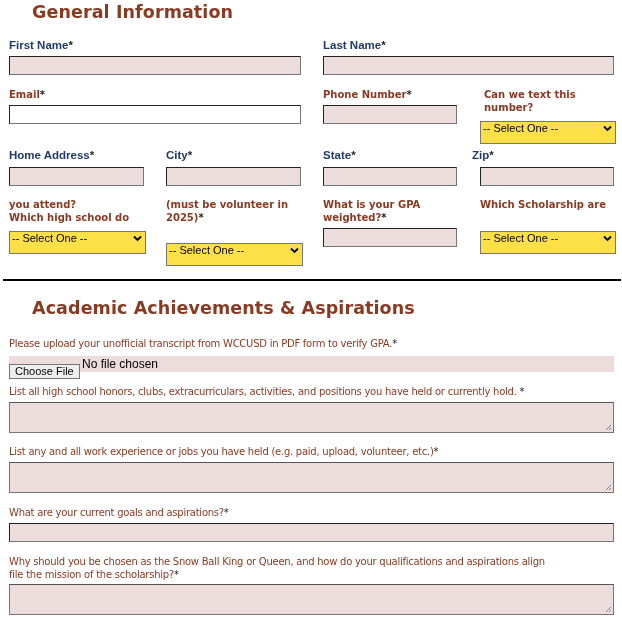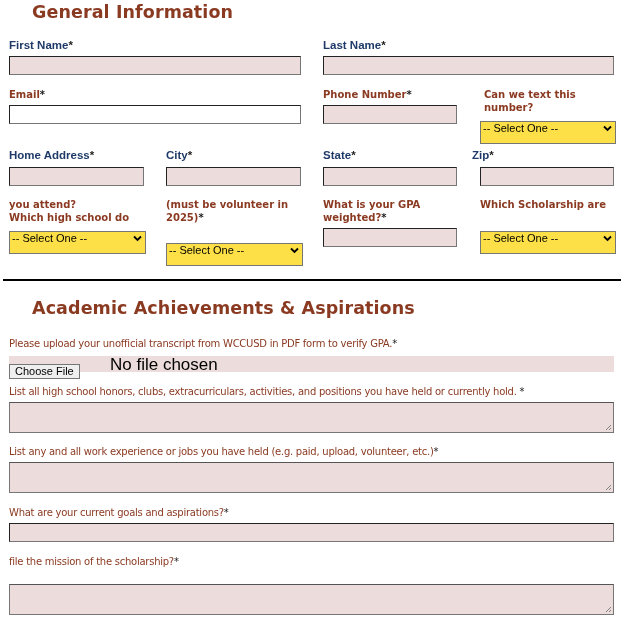--- a/index.html
+++ b/index.html
@@ -98,25 +98,24 @@
     font-family: "Liberation Sans", sans-serif;
     font-size: 11px;
     line-height: 13px;
     padding: 0 5px;
     color: #000;
     height: 15px;
     white-space: nowrap;
   }
   .filetext {
     font-family: "Liberation Sans", sans-serif;
-    font-size: 17px;
+    font-size: 12px;
     color: #000;
     white-space: nowrap;
     line-height: 13px;
-    margin-left: 28px;
   }
 </style>
 </head>
 <body>
 
 <div class="abs h1" style="left:9px; top:2px;">General Information</div>
 
 <div class="abs lbl-blue" style="left:9px; top:39px;"><span>First Name</span><span class="star">*</span></div>
 <div class="abs inp" style="left:9px; top:56px; width:292px;"></div>
 
@@ -210,19 +209,20 @@
 <div class="abs ta" style="left:9px; top:462px; width:605px; height:31px;">
   <svg class="grip" viewBox="0 0 8 8">
       <path d="M7 2 L2 7 M7 5 L5 7" stroke="#777" stroke-width="0.9" fill="none"></path>
     </svg>
 </div>
 
 <div class="abs lbl-brown-wide" style="left:9px; top:506px; white-space:nowrap;"><span>What are your current goals and aspirations?</span><span class="star">*</span></div>
 <div class="abs inp" style="left:9px; top:523px; width:605px;"></div>
 
 <div class="abs lbl-brown-wide" style="left:9px; top:555px; white-space:nowrap;">
+  <div>Why should you be chosen as the Snow Ball King or Queen, and how do your qualifications and aspirations align</div>
   <div><span>file the mission of the scholarship?</span><span class="star">*</span></div>
 </div>
 <div class="abs ta" style="left:9px; top:584px; width:605px; height:31px;">
   <svg class="grip" viewBox="0 0 8 8">
       <path d="M7 2 L2 7 M7 5 L5 7" stroke="#777" stroke-width="0.9" fill="none"></path>
     </svg>
 </div>
 
 </body></html>

